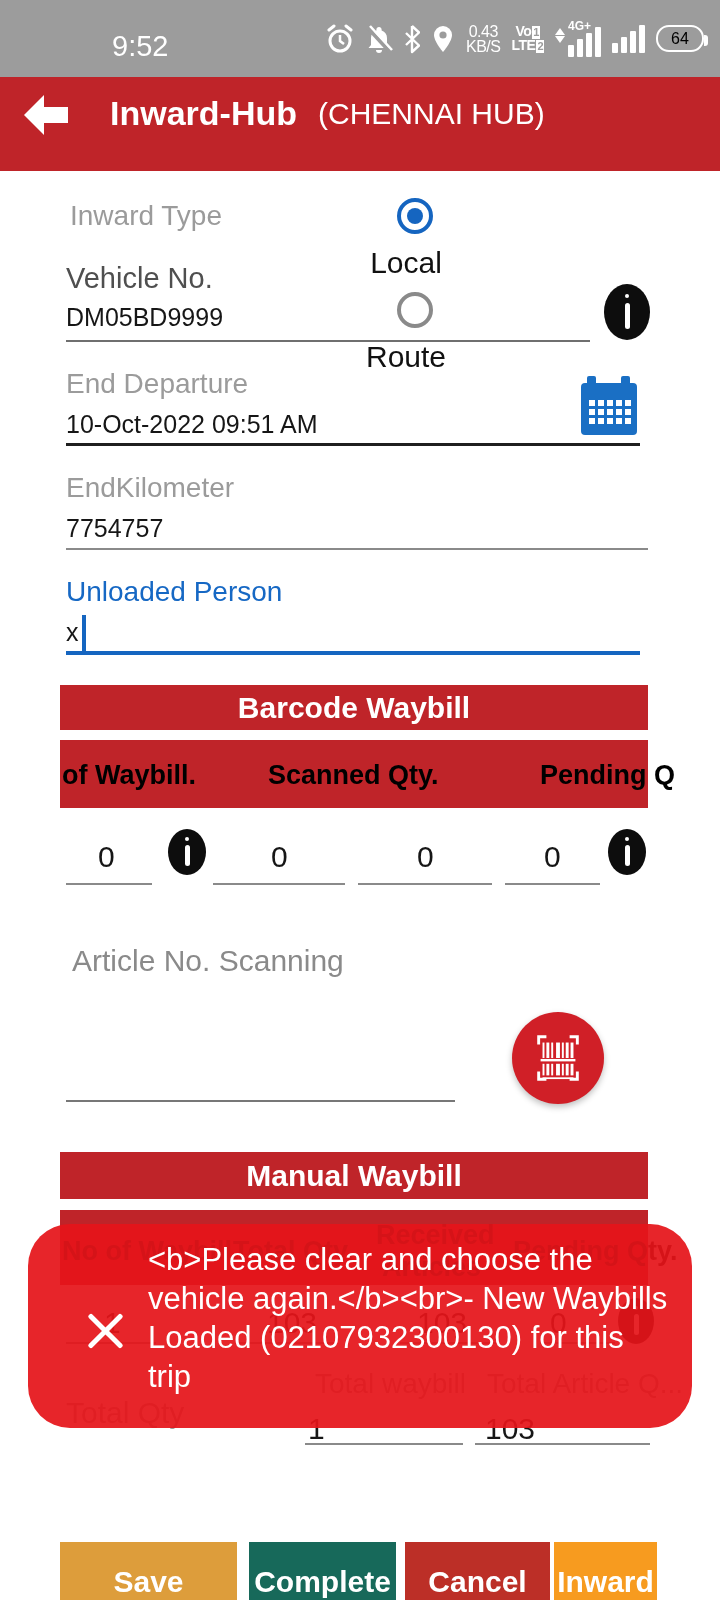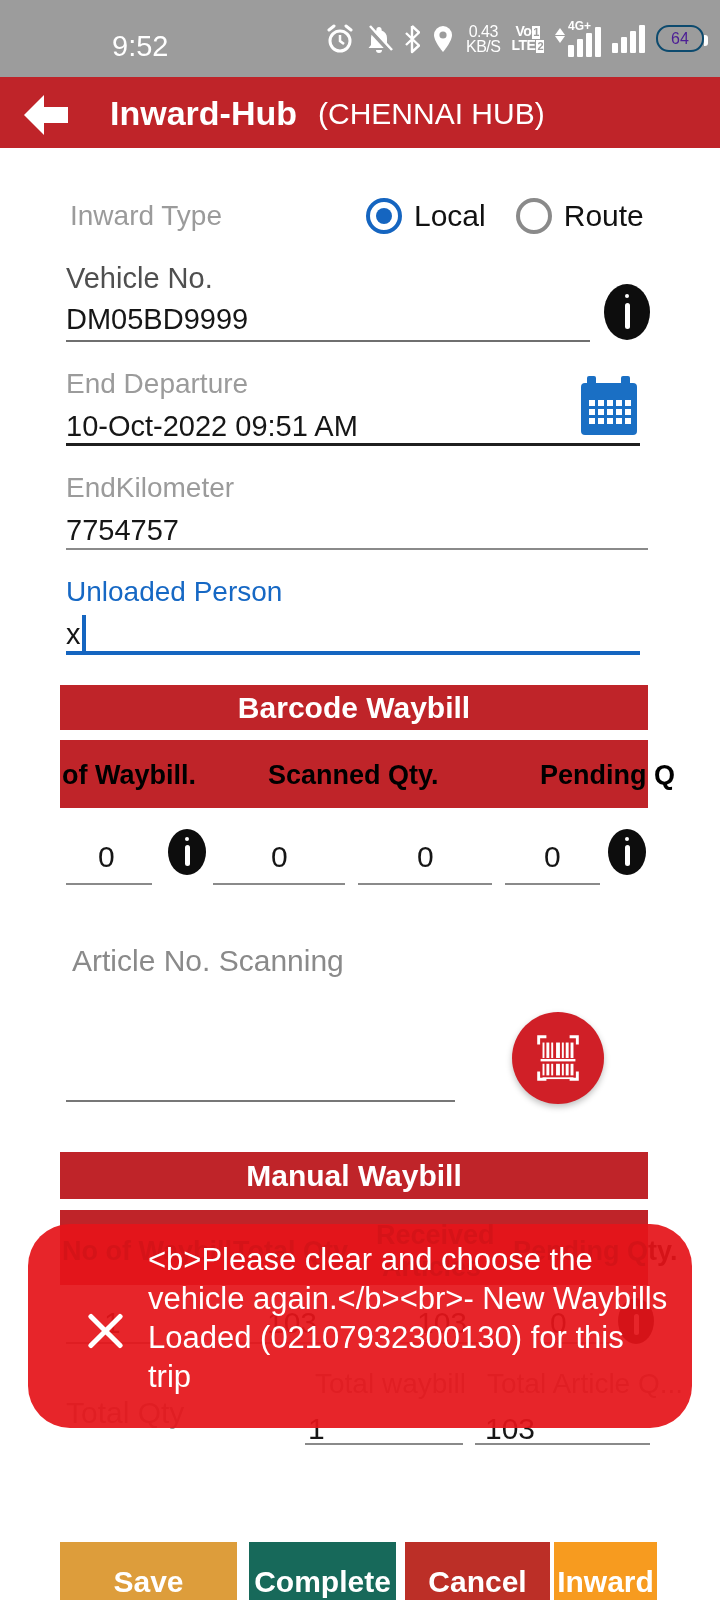--- a/index.html
+++ b/index.html
@@ -14,39 +14,39 @@
   .kbs{color:#fff;font-weight:normal;font-size:16px;line-height:15px;text-align:center;letter-spacing:-0.5px;}
   .volte{color:#fff;font-weight:bold;font-size:14px;line-height:13px;text-align:center;letter-spacing:-0.5px;}
   .volte .simbox{display:inline-block;background:#fff;color:#9c9c9c;font-size:11px;line-height:13px;padding:0 1px;margin-left:1px;}
   .netgrp{position:relative;display:flex;align-items:flex-end;gap:3px;height:36px;}
   .arrows{display:flex;flex-direction:column;gap:1px;margin-bottom:14px;}
   .arrows .tri-up{width:0;height:0;border-left:5px solid transparent;border-right:5px solid transparent;border-bottom:7px solid #fff;}
   .arrows .tri-dn{width:0;height:0;border-left:5px solid transparent;border-right:5px solid transparent;border-top:7px solid #fff;}
   .netlabel{position:absolute;left:13px;top:-2px;color:#fff;font-size:12px;font-weight:bold;}
   .bars{display:flex;align-items:flex-end;gap:3px;}
   .bars i{display:block;width:6px;background:#fff;border-radius:1px;}
-  .battery{position:relative;width:48px;height:27px;border:2px solid #0c4a6e;border-radius:13px;color:#4c1d95;
+  .battery{position:relative;width:48px;height:27px;border:2px solid #ffffff;border-radius:13px;color:#000000;
            font-size:16px;display:flex;align-items:center;justify-content:center;}
   .battery:after{content:"";position:absolute;right:-6px;top:8px;width:4px;height:11px;background:#fff;border-radius:0 3px 3px 0;}
 
   
-  .app-bar{position:absolute;left:0;top:77px;width:720px;height:71px;background:#bf2429;}
+  .app-bar{position:absolute;left:0;top:77px;width:720px;height:94px;background:#bf2429;}
   .back-btn{position:absolute;left:22px;top:16px;width:48px;height:44px;cursor:pointer;}
   .ab-title{position:absolute;left:110px;top:17px;font-size:34px;font-weight:bold;color:#fff;}
   .ab-sub{position:absolute;left:318px;top:20px;font-size:30px;color:#fff;}
 
   
   .lbl{position:absolute;font-size:28px;color:#9b9b9b;}
-  .val{position:absolute;font-size:29px;color:#161616;}
+  .val{position:absolute;font-size:25px;color:#161616;}
   .uline{position:absolute;height:2px;background:#8a8a8a;}
   .band{position:absolute;left:60px;width:588px;background:#bf2429;color:#fff;text-align:center;font-weight:bold;}
   .hdrcell{position:absolute;color:#000000;font-weight:bold;font-size:27px;}
 
   
-  .radio-row{position:absolute;left:366px;top:198px;display:flex;align-items:center;gap:12px;}
+  .radio-row{position:absolute;left:366px;top:198px;display:flex;align-items:center;gap:12px;flex-direction:column;}
   .radio{width:36px;height:36px;border-radius:50%;border:4px solid #8a8a8a;position:relative;background:#fff;}
   .radio.sel{border-color:#1565c0;}
   .radio.sel:after{content:"";position:absolute;left:6px;top:6px;width:16px;height:16px;border-radius:50%;background:#1565c0;}
   .radio-lbl{font-size:30px;color:#111;margin-right:18px;}
 
   
   .info-icon{position:absolute;background:#0d0d0d;border-radius:50%;}
   .info-icon:before{content:"";position:absolute;left:50%;top:18%;width:4px;height:4px;margin-left:-2px;border-radius:50%;background:#fff;}
   .info-icon:after{content:"";position:absolute;left:50%;top:34%;width:5px;height:46%;margin-left:-2.5px;border-radius:3px;background:#fff;}
 

